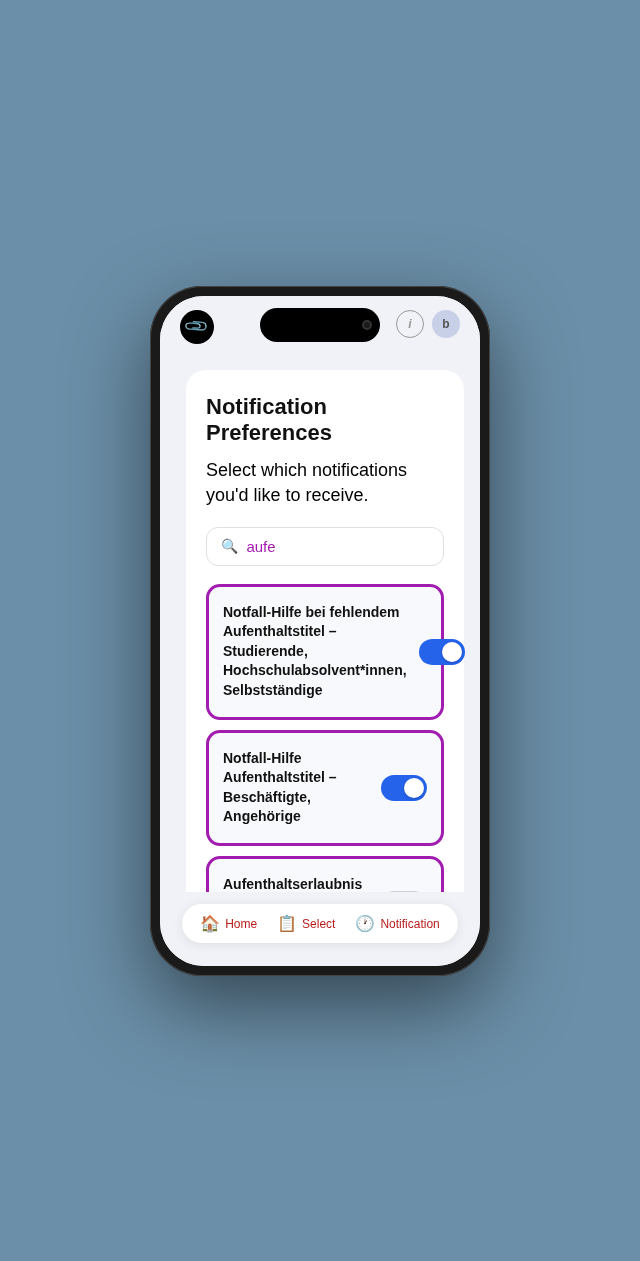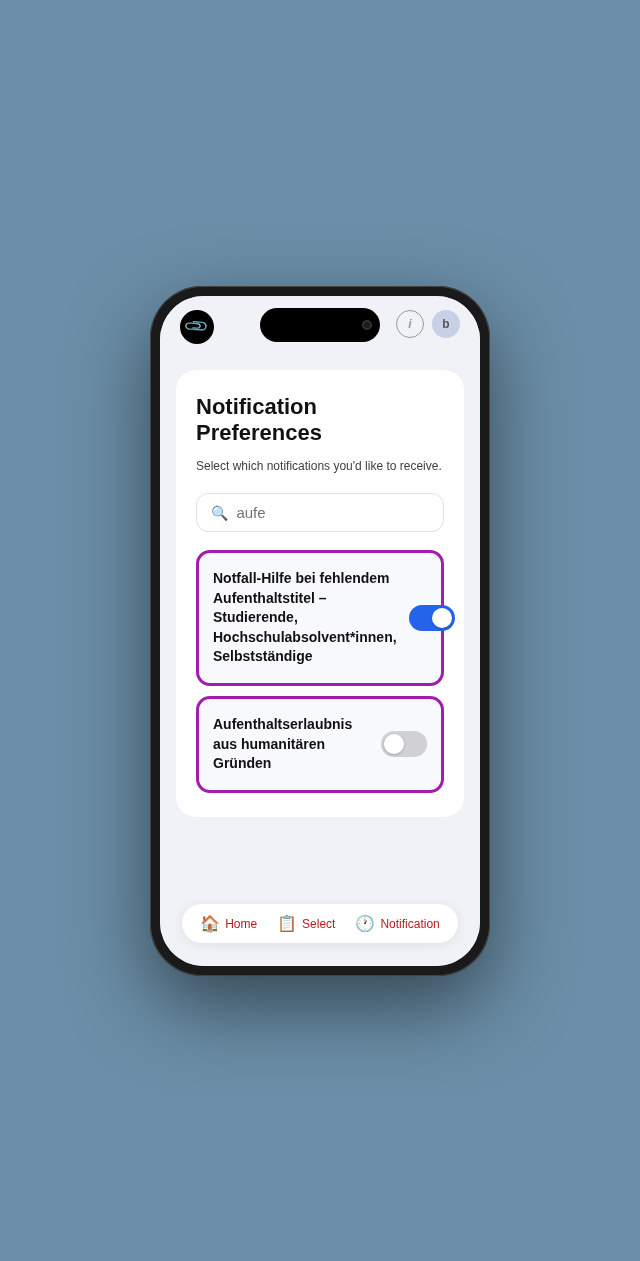--- a/index.html
+++ b/index.html
@@ -124,41 +124,42 @@
       font-size: 12px;
       font-weight: 600;
     }
 
     
     .main-content {
       flex: 1;
       overflow-y: auto;
       padding: 20px 16px 10px;
       scrollbar-width: none;
+      margin-left: 10px;
     }
 
     .main-content::-webkit-scrollbar { display: none; }
 
     .content-card {
       background: white;
       border-radius: 20px;
       padding: 24px 20px;
     }
 
     .page-title {
       font-size: 22px;
       font-weight: 800;
       color: #111;
       margin-bottom: 12px;
       line-height: 1.2;
     }
 
     .page-subtitle {
-      font-size: 12px;
-      color: #404040;
+      font-size: 18px;
+      color: #000000;
       margin-bottom: 18px;
       line-height: 1.4;
     }
 
     .search-box {
       display: flex;
       align-items: center;
       border: 1.5px solid #e0e0e0;
       border-radius: 12px;
       padding: 10px 14px;
@@ -167,21 +168,21 @@
     }
 
     .search-icon-svg {
       color: #aaa;
       font-size: 14px;
       flex-shrink: 0;
     }
 
     .search-input-val {
       font-size: 15px;
-      color: #737373;
+      color: #a21caf;
     }
 
     .notification-list {
       display: flex;
       flex-direction: column;
       gap: 10px;
     }
 
     .notification-item {
       background: #f8f9fc;
@@ -317,20 +318,26 @@
 
         <div class="notification-list">
 
           <div class="notification-item">
             <span class="notif-label">Notfall-Hilfe bei fehlendem Aufenthaltstitel – Studierende, Hochschulabsolvent*innen, Selbstständige</span>
             <div class="toggle on">
               <div class="toggle-thumb"></div>
             </div>
           </div>
 
+          <div class="notification-item">
+            <span class="notif-label">Notfall-Hilfe Aufenthaltstitel – Beschäftigte, Angehörige</span>
+            <div class="toggle on">
+              <div class="toggle-thumb"></div>
+            </div>
+          </div>
 
           <div class="notification-item">
             <span class="notif-label">Aufenthaltserlaubnis aus humanitären Gründen</span>
             <div class="toggle off">
               <div class="toggle-thumb"></div>
             </div>
           </div>
 
         </div>
       </div>

